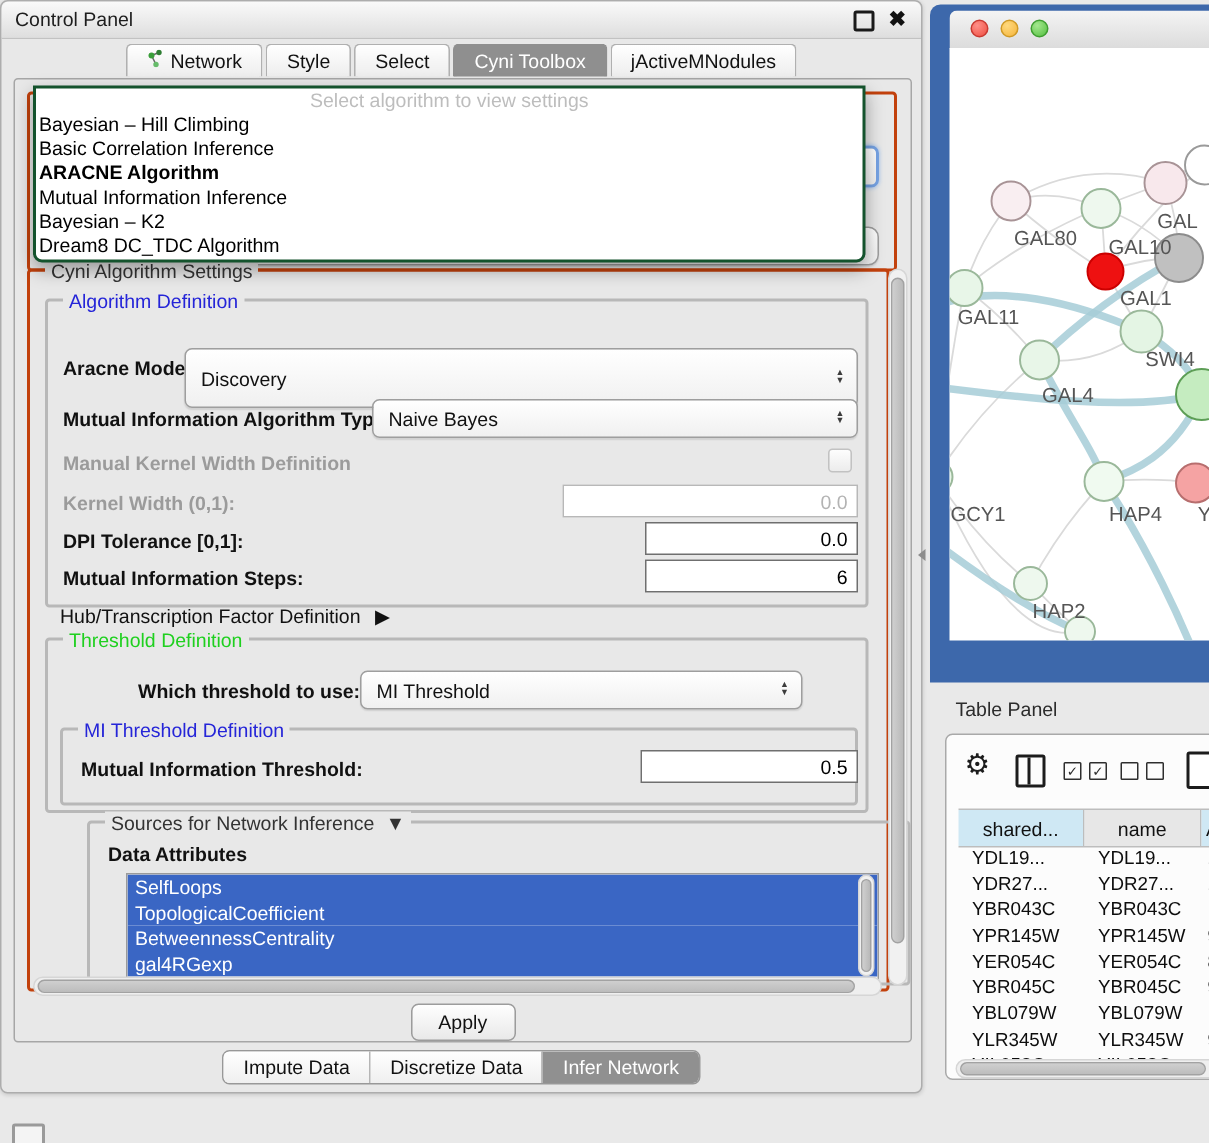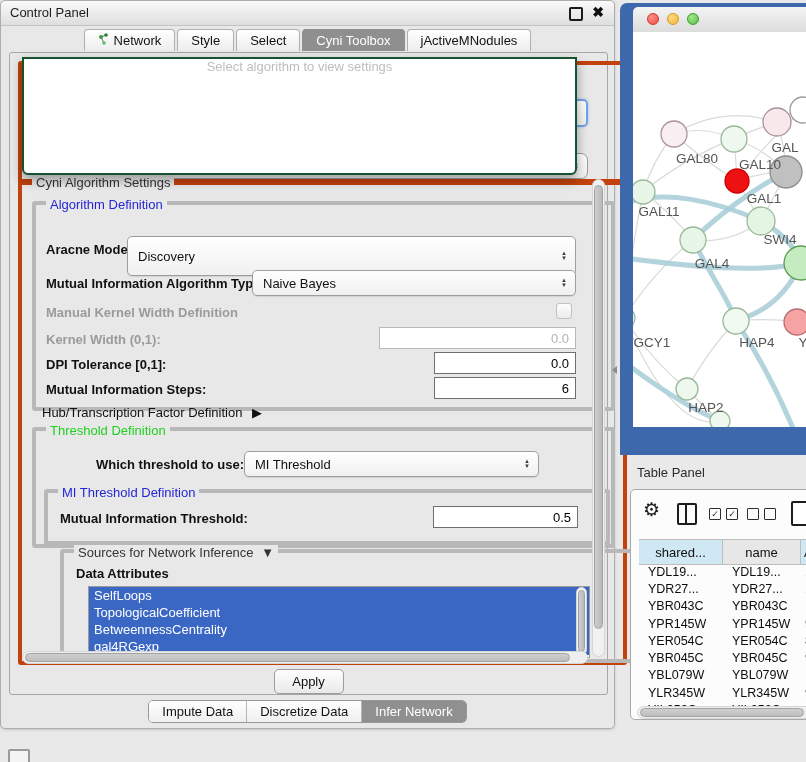--- a/index.html
+++ b/index.html
@@ -13,21 +13,21 @@
   #cp-float{position:absolute;right:31px;top:6px;width:10px;height:10px;border:2px solid #1a1a1a;border-radius:2px;cursor:pointer;}
   #cp-close{position:absolute;right:10px;top:3px;font-size:14px;font-weight:bold;color:#111;cursor:pointer;}
   
   #cp-tabs{position:absolute;left:0;top:28px;width:100%;height:23px;display:flex;justify-content:center;}
   .tab{height:21px;line-height:21px;padding:0 13px;font-size:13px;color:#111;background:linear-gradient(#ffffff,#ededed);
     border:1px solid #b0b0b0;border-bottom:none;border-radius:4px 4px 0 0;margin:0 1px;display:flex;align-items:center;gap:5px;cursor:pointer;}
   .tab.active{background:#8f8f8f;color:#fff;border-color:#8f8f8f;}
   
   #cp-content{position:absolute;left:8px;top:51px;width:597px;height:641px;background:#e8e8e8;
     border:1px solid #a6a6a6;border-radius:3px;}
-  .grp{position:absolute;border:4px solid #c2410c;border-radius:3px;padding-left:30px;}
+  .grp{position:absolute;border:2px solid #c2410c;border-radius:3px;}
   .legend{position:absolute;top:-8px;left:10px;background:#e8e8e8;padding:0 4px;font-size:13px;color:#333;white-space:nowrap;}
   .legend.blue{color:#2525d8;}
   .legend.green{color:#1fd01f;}
   .lbl{position:absolute;font-size:13px;color:#111;white-space:nowrap;}
   .lbl.b{font-weight:bold;}
   .lbl.dis{color:#9b9b9b;}
   .combo{position:absolute;background:linear-gradient(#ffffff,#f0f0f0);border:1px solid #9e9e9e;border-radius:5px;
     font-size:13px;color:#111;display:flex;align-items:center;padding:0 24px 0 10px;box-sizing:border-box;
     box-shadow:0 1px 1px rgba(0,0,0,.1);cursor:pointer;}
   .combo .arrows{position:absolute;right:8px;top:50%;transform:translateY(-50%);display:flex;flex-direction:column;
@@ -267,20 +267,28 @@
       <div class="seg-wrap">
         <div class="seg"><span>Impute Data</span></div>
         <div class="seg"><span>Discretize Data</span></div>
         <div class="seg active"><span>Infer Network</span></div>
       </div>
     </div>
   </div>
 
   <div id="algo-popup">
     <div id="algo-placeholder">Select algorithm to view settings</div>
+    <div id="algo-items">
+        <div class="algo-item">Bayesian – Hill Climbing</div>
+        <div class="algo-item">Basic Correlation Inference</div>
+        <div class="algo-item selected">ARACNE Algorithm</div>
+        <div class="algo-item">Mutual Information Inference</div>
+        <div class="algo-item">Bayesian – K2</div>
+        <div class="algo-item">Dream8 DC_TDC Algorithm</div>
+      </div>
   </div>
 
   <div id="split-arrow"></div>
 
   <div id="net-window">
     <div id="net-titlebar">
       <span class="tl" id="tl-close"></span>
       <span class="tl" id="tl-min"></span>
       <span class="tl" id="tl-zoom"></span>
     </div>

